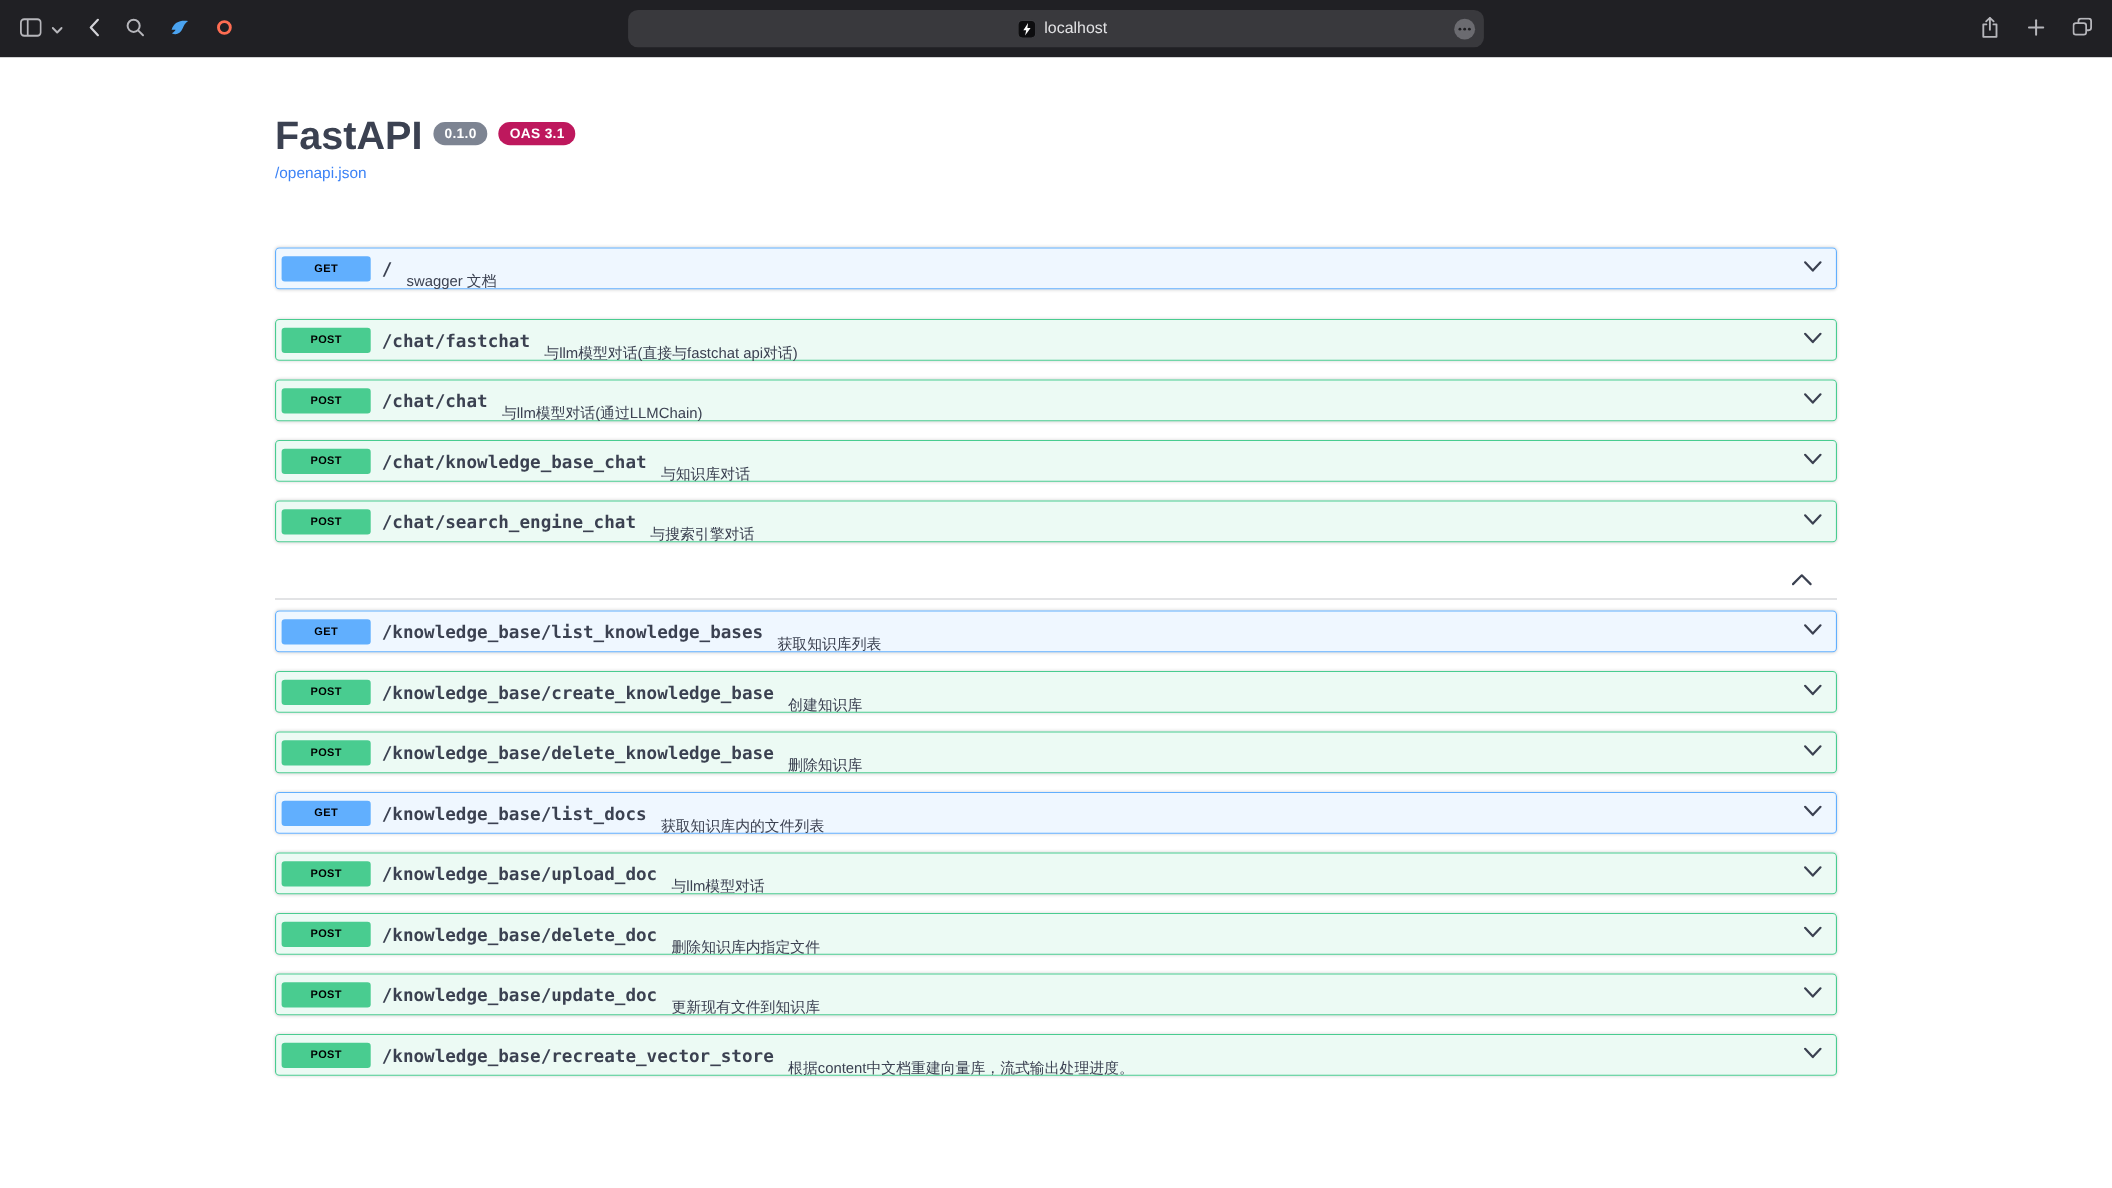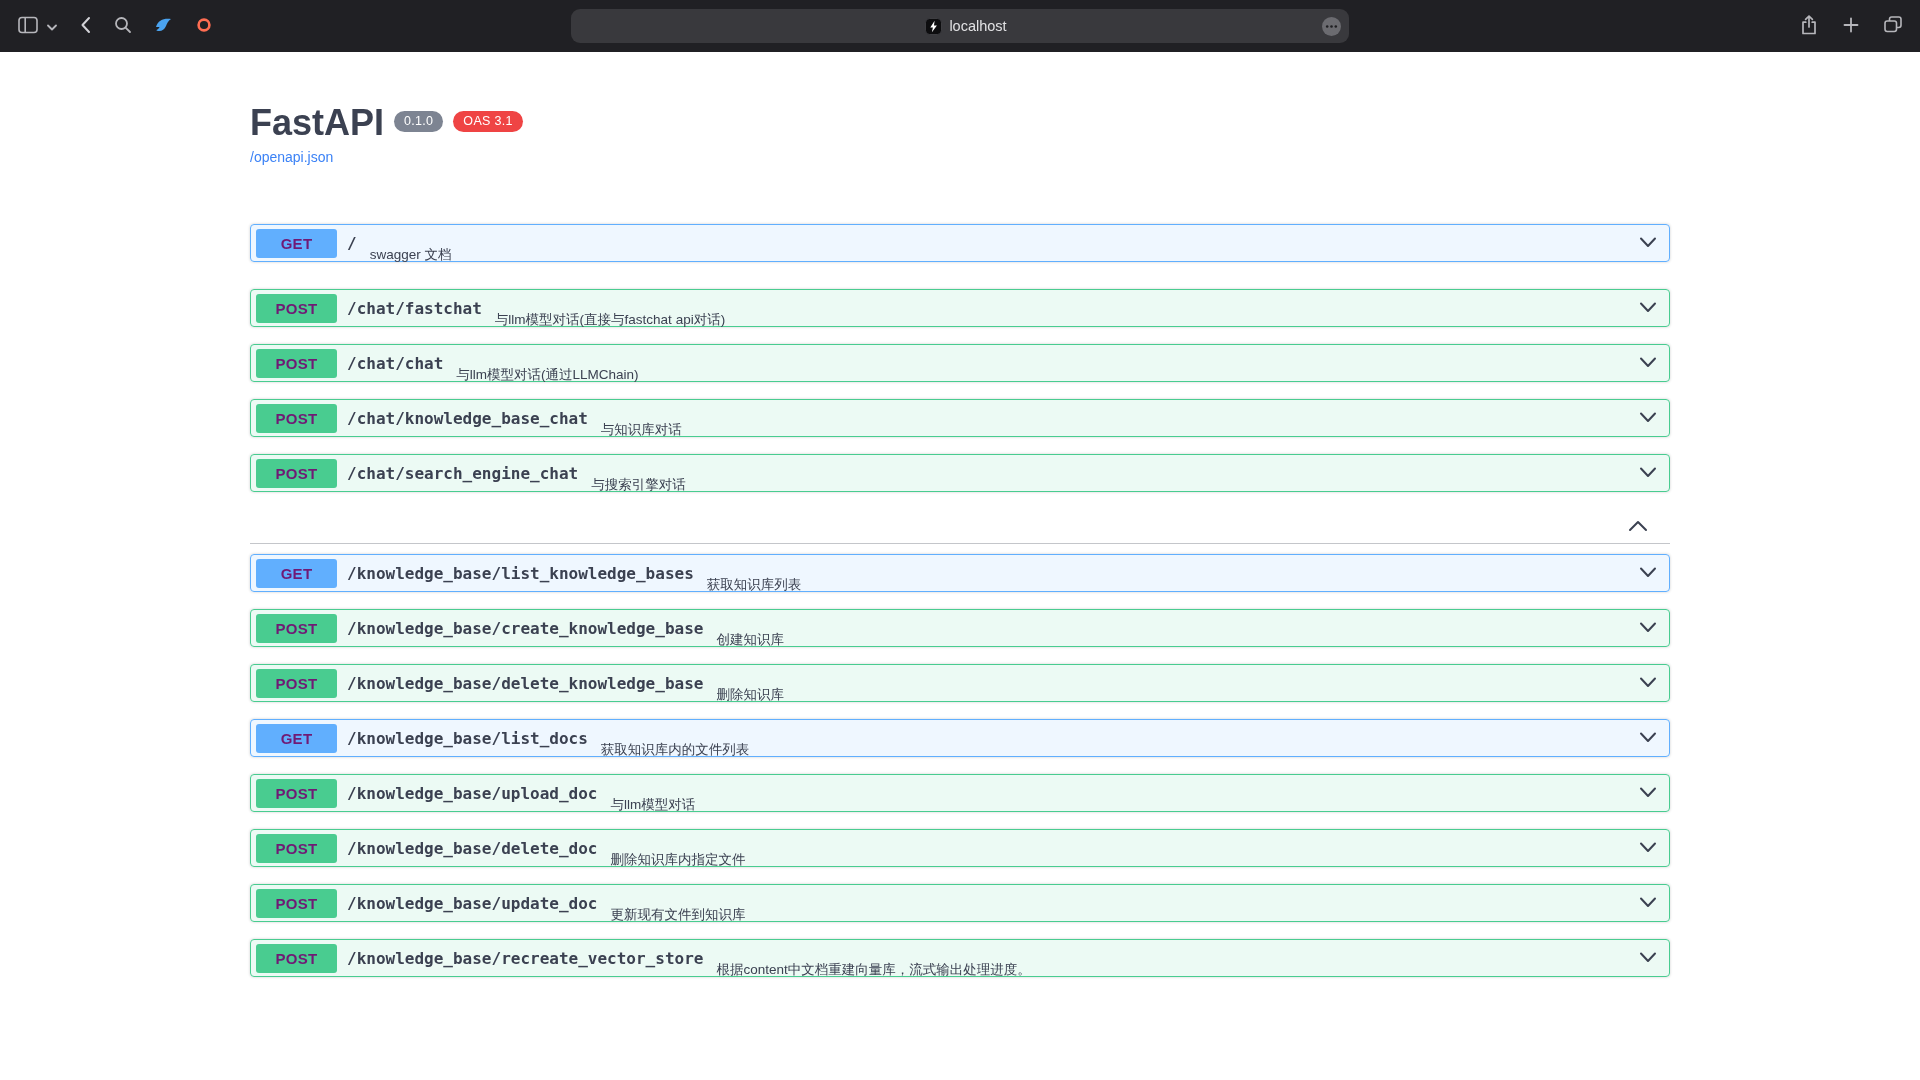--- a/index.html
+++ b/index.html
@@ -23,26 +23,26 @@
   }
   .addressbar .favicon { display: flex; margin-right: 7px; }
   .addressbar .url-text { color: #e2e2e4; font-size: 14.5px; }
   .addressbar .page-menu { position: absolute; right: 7px; top: 6.5px; border: none; background: none; cursor: pointer; padding: 0; display: flex; }
 
   
   .swagger-wrapper { max-width: 1460px; margin: 0 auto; padding: 0 20px; }
   .info { padding-top: 50px; }
   .page-title { font-size: 36px; font-weight: 700; color: #3b4151; line-height: 42px; }
   .title-badge {
-    display: inline-block; color: #fff; font-size: 12.5px; font-weight: 400;
+    display: inline-block; color: #fff; font-size: 12.5px; font-weight: 700;
     padding: 3px 10px; border-radius: 57px; position: relative; top: -10px;
     margin-left: 10px; letter-spacing: .3px; line-height: 15px;
   }
   .title-badge.version { background: #7d8492; }
-  .title-badge.oas { background: #ef4444; }
+  .title-badge.oas { background: #be185d; }
   .spec-link { color: #3b82f6; font-size: 14px; text-decoration: none; display: inline-block; margin-top: 5px; cursor: pointer; }
 
   #sections { margin-top: 48px; }
   .tag-section { margin-bottom: 8px; }
   .tag-header {
     display: flex; align-items: center; padding: 6px 0;
     border-bottom: 1px solid rgba(59,65,81,.3); cursor: pointer;
   }
   .tag-title { font-size: 24px; font-weight: 700; color: #3b4151; line-height: 29px; }
   .collapse-arrow { margin-left: auto; margin-right: 22px; cursor: pointer; }
@@ -51,21 +51,21 @@
   .opblock {
     height: 38px; margin-bottom: 17px; border-radius: 4px;
     display: flex; align-items: center; padding: 0 12px 0 5px;
     border: 1px solid transparent; box-shadow: 0 0 3px rgba(0,0,0,.19);
     cursor: pointer;
   }
   .opblock.get  { background: rgba(97,175,254,.1);  border-color: #61affe; }
   .opblock.post { background: rgba(73,204,144,.1); border-color: #49cc90; }
   .method-badge {
     min-width: 81px; text-align: center; padding: 6px 4px; border-radius: 3px;
-    color: #701a75; font-size: 15px; font-weight: 700; letter-spacing: .3px;
+    color: #000000; font-size: 10px; font-weight: 700; letter-spacing: .3px;
     font-family: "Liberation Sans", sans-serif;
   }
   .ep-path {
     font-family: "DejaVu Sans Mono", "Liberation Mono", monospace;
     font-weight: 700; font-size: 16px; color: #3b4151; margin-left: 10px;
     white-space: nowrap;
   }
   .ep-desc { font-size: 13.5px; color: #3b4151; margin-left: 13px; white-space: nowrap; margin-top: 24px; }
   .expand-arrow { margin-left: auto; }
 </style>

